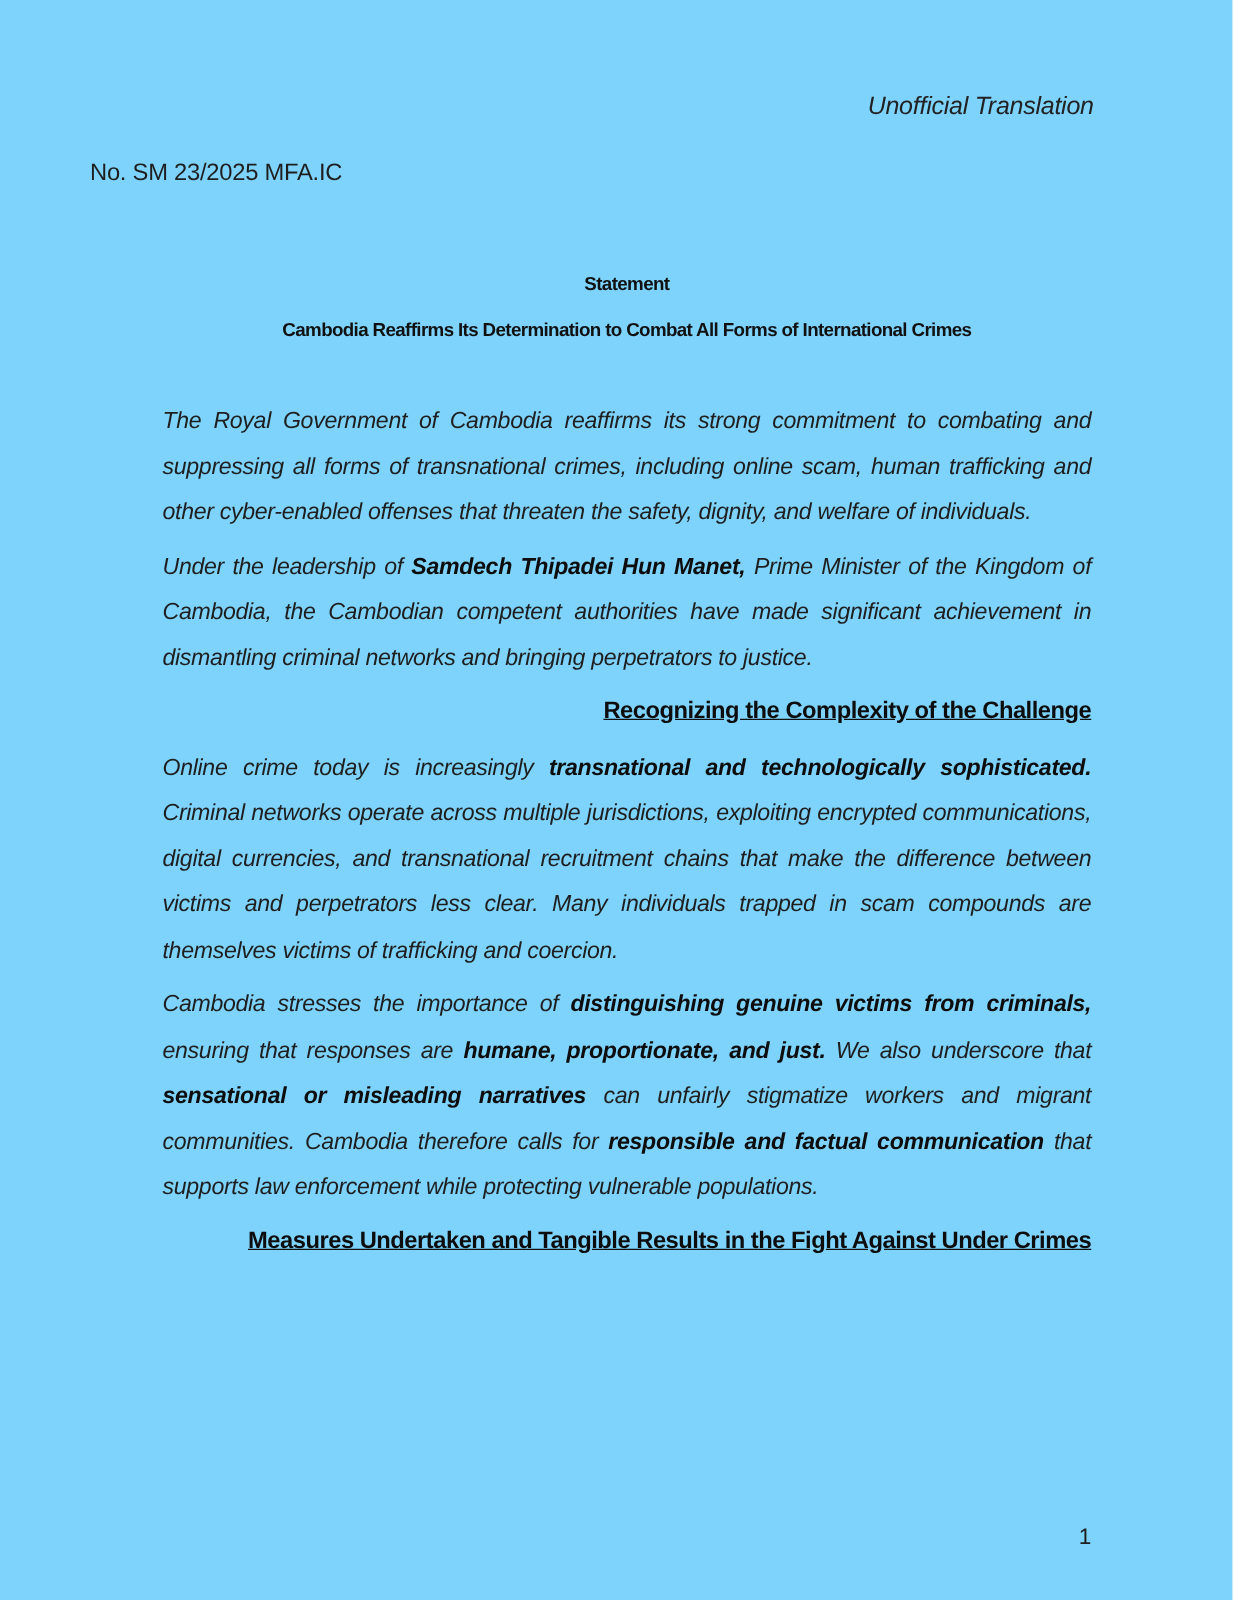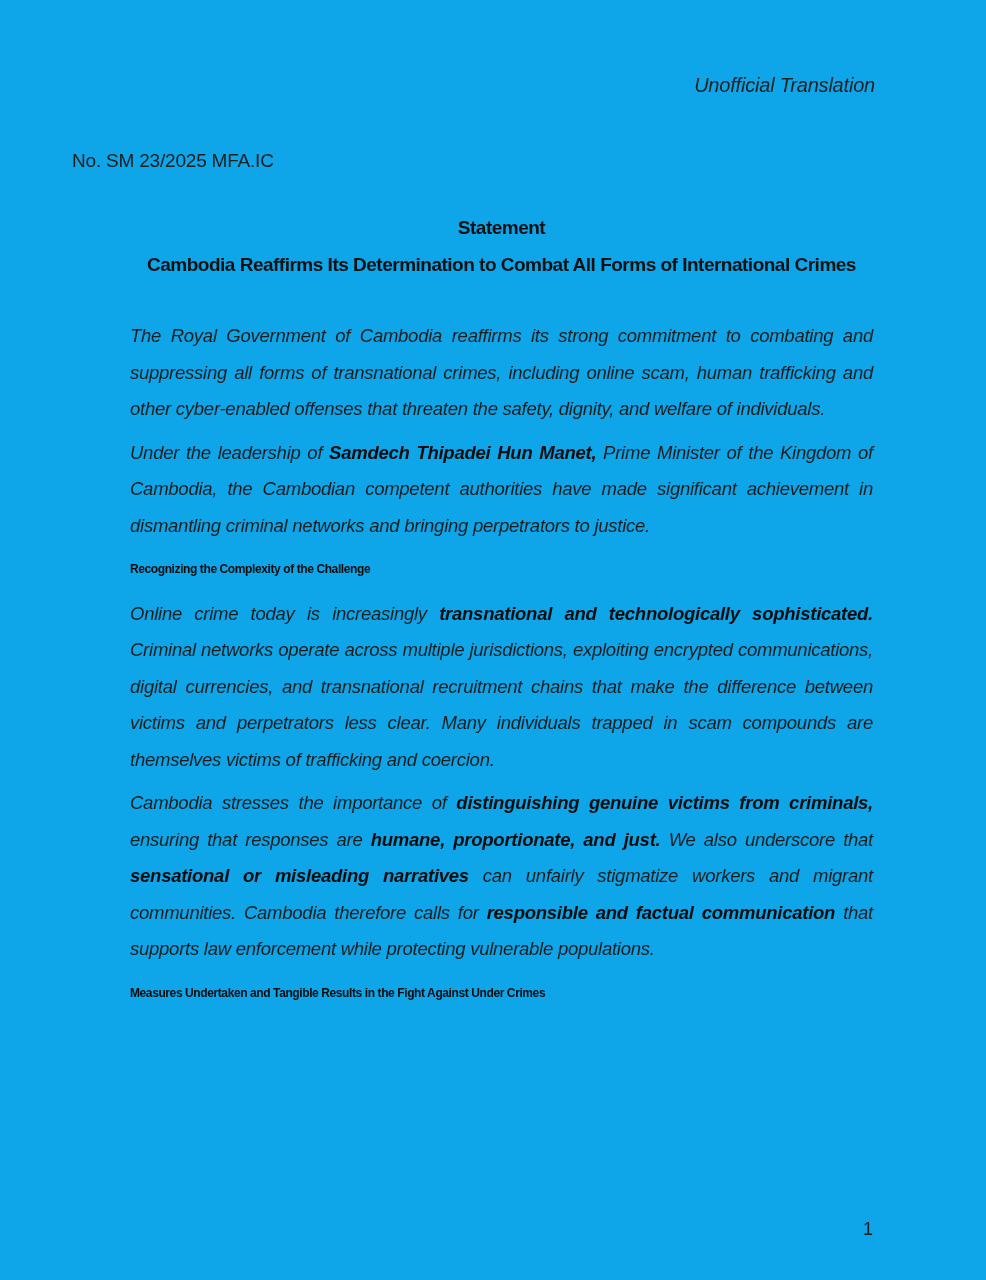--- a/index.html
+++ b/index.html
@@ -2,80 +2,81 @@
 <html><head>
 <meta charset="utf-8">
 <style>
   * { margin: 0; padding: 0; box-sizing: border-box; }
   html, body { background: #ffffff; }
   .page {
     position: relative;
     width: 986px;
     height: 1280px;
     margin: 0 auto;
-    background: #0ea5e9;
+    background: #7dd3fc;
     overflow: hidden;
     font-family: "Liberation Sans", "DejaVu Sans", sans-serif;
     color: #1e1e1e;
   }
   .translation-note {
     position: absolute;
     top: 74px;
     right: 111px;
     font-size: 20px;
     font-style: italic;
     letter-spacing: -0.2px;
     color: #222222;
     white-space: nowrap;
   }
   .doc-number {
     position: absolute;
-    top: 150px;
+    top: 128px;
     left: 72px;
     font-size: 19px;
     letter-spacing: -0.2px;
     color: #1e1e1e;
     white-space: nowrap;
     text-align: right;
   }
   .content {
     position: absolute;
     left: 130px;
     top: 0;
     width: 743px;
   }
   .doc-title {
     margin-top: 210px;
     display: flex;
     flex-direction: column;
     align-items: center;
     font-weight: bold;
-    font-size: 19px;
+    font-size: 15px;
     line-height: 36.5px;
     letter-spacing: -0.5px;
     color: #111111;
   }
   .doc-title .title-line { white-space: nowrap; }
   .doc-body {
     margin-top: 35px;
     font-size: 18.5px;
     line-height: 36.5px;
     letter-spacing: -0.25px;
     text-align: justify;
     color: #1e1e1e;
   }
   .doc-body p { margin: 0 0 7px 0; font-style: italic; }
   .doc-body h3 {
     margin: 2px 0 8px 0;
-    font-size: 12px;
+    font-size: 19px;
     line-height: 36.5px;
     letter-spacing: -0.4px;
     font-weight: bold;
     color: #111111;
-    text-align: left;
+    text-align: right;
+    text-decoration: underline;
   }
   .doc-body strong { font-weight: bold; color: #0d0d0d; }
   .page-number {
     position: absolute;
     top: 1219px;
     right: 113px;
     font-size: 18px;
     color: #1e1e1e;
   }
 </style>

